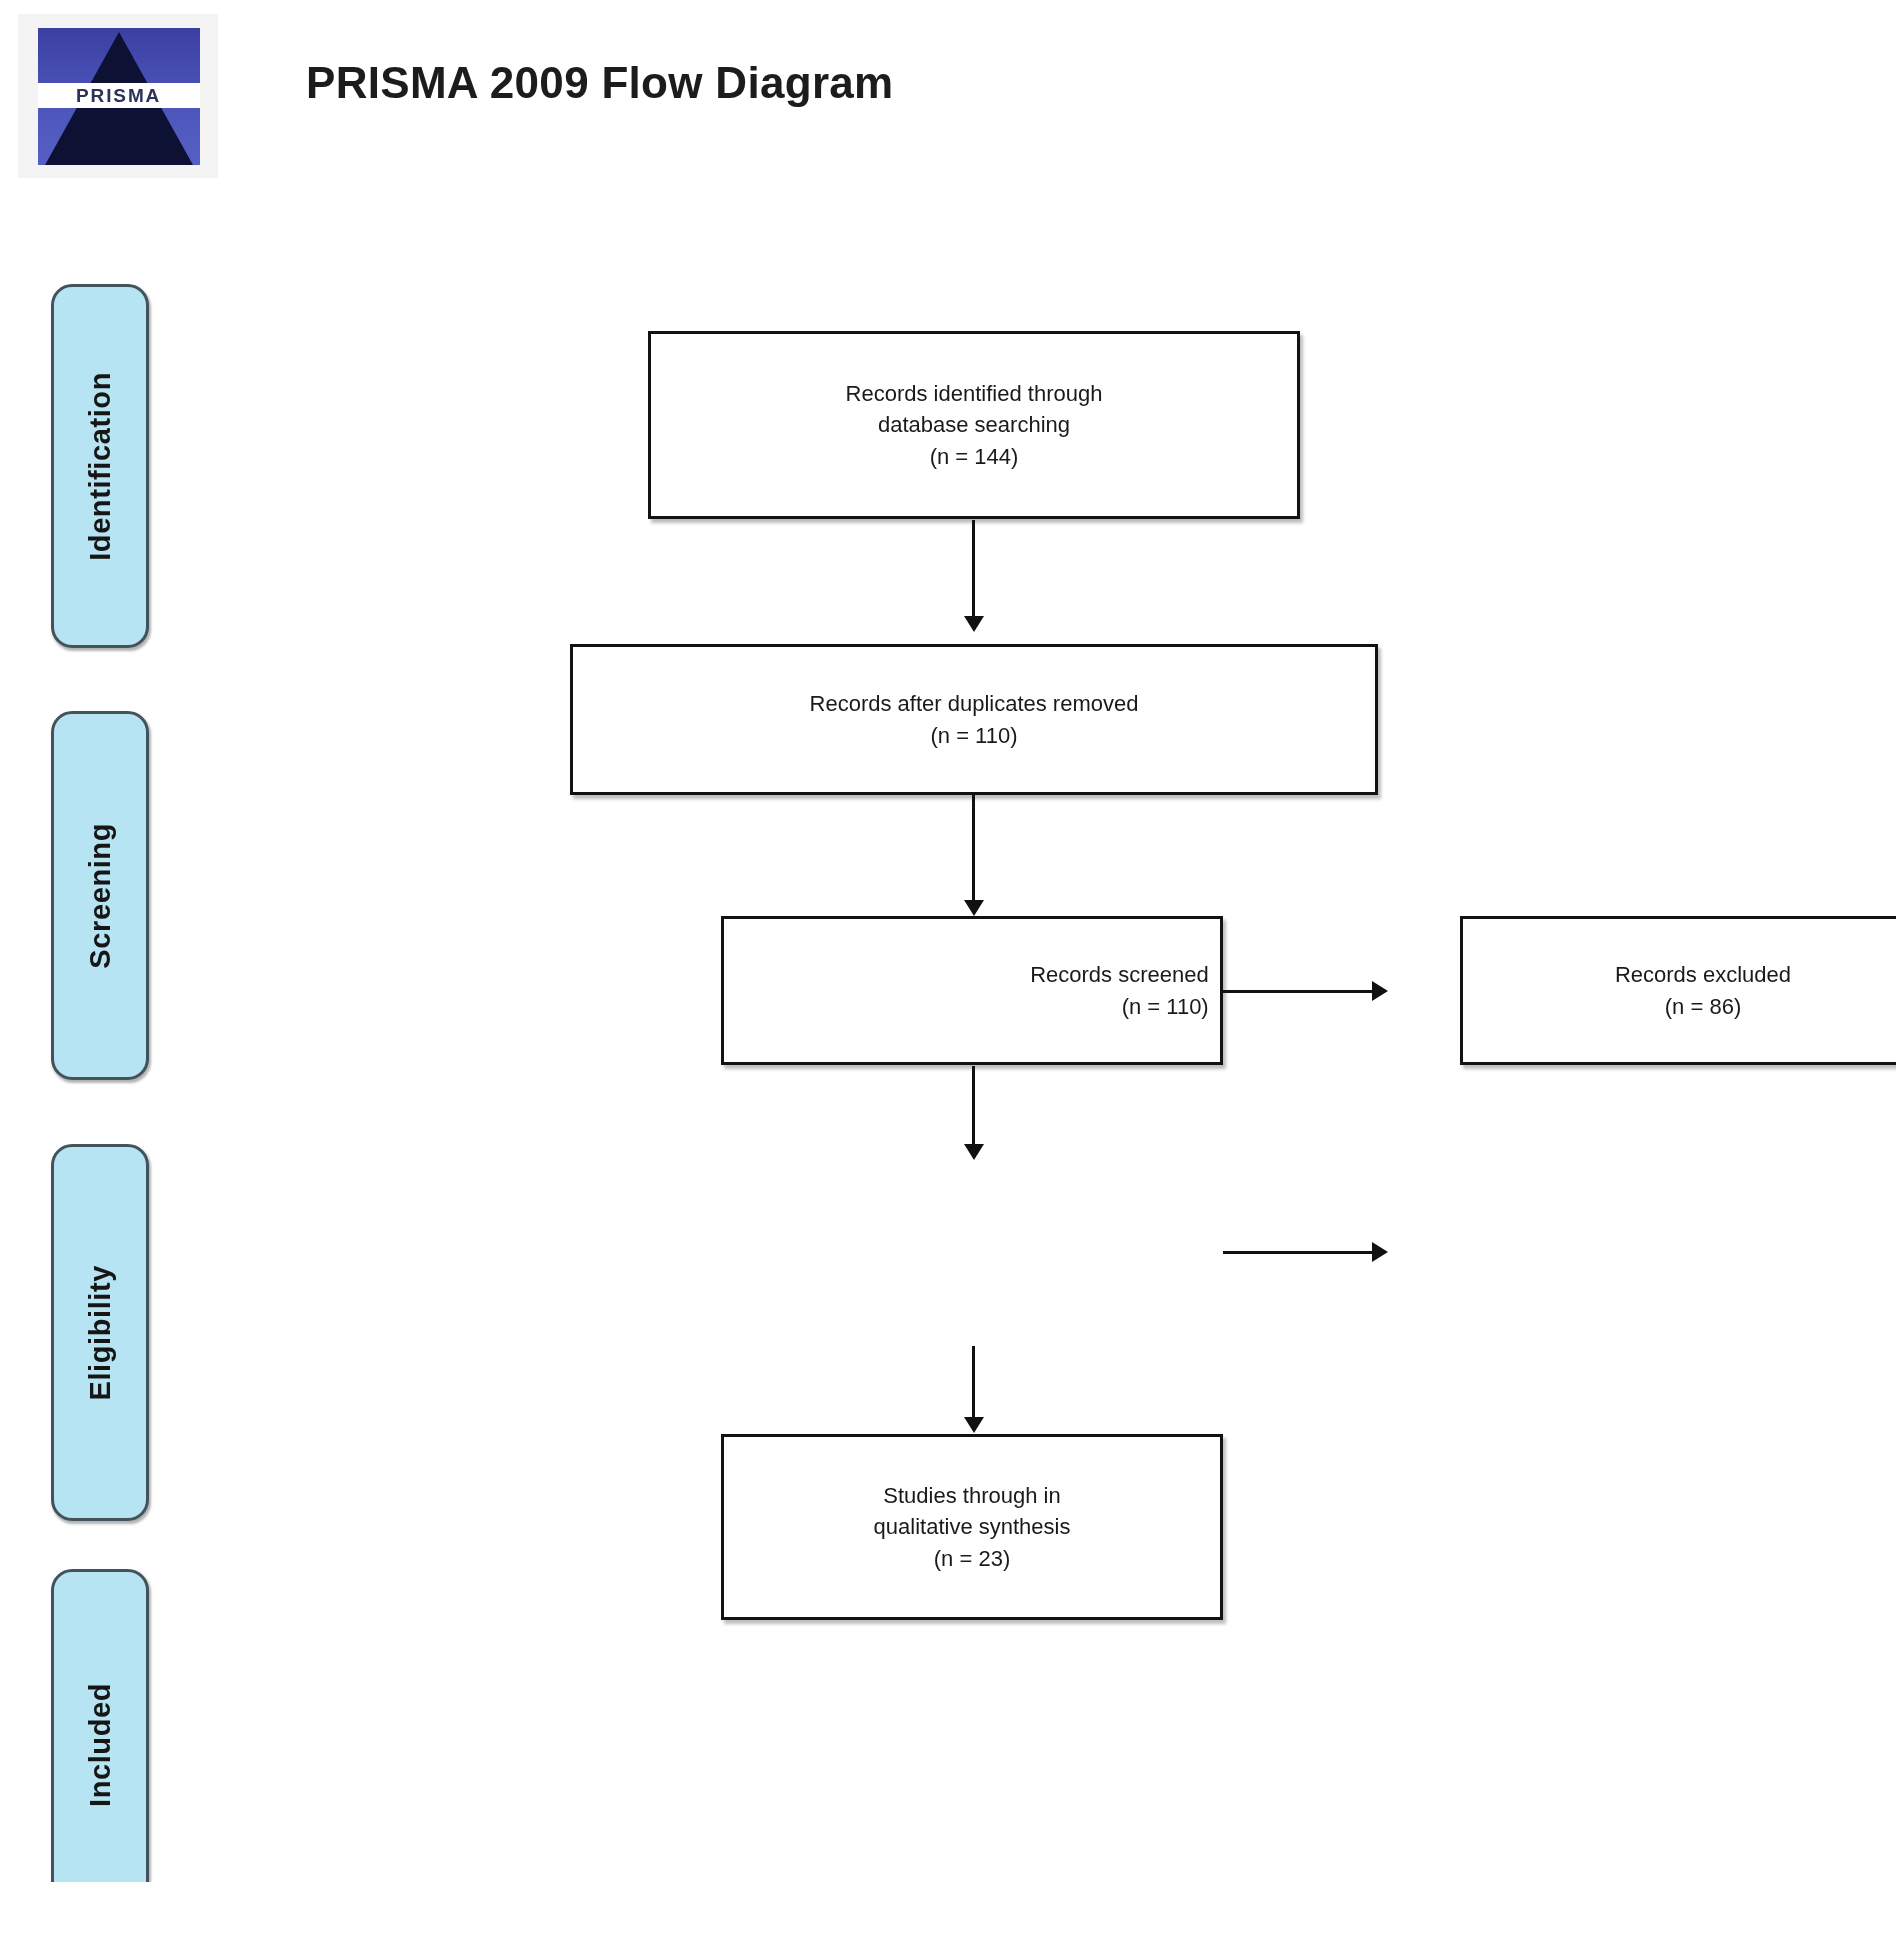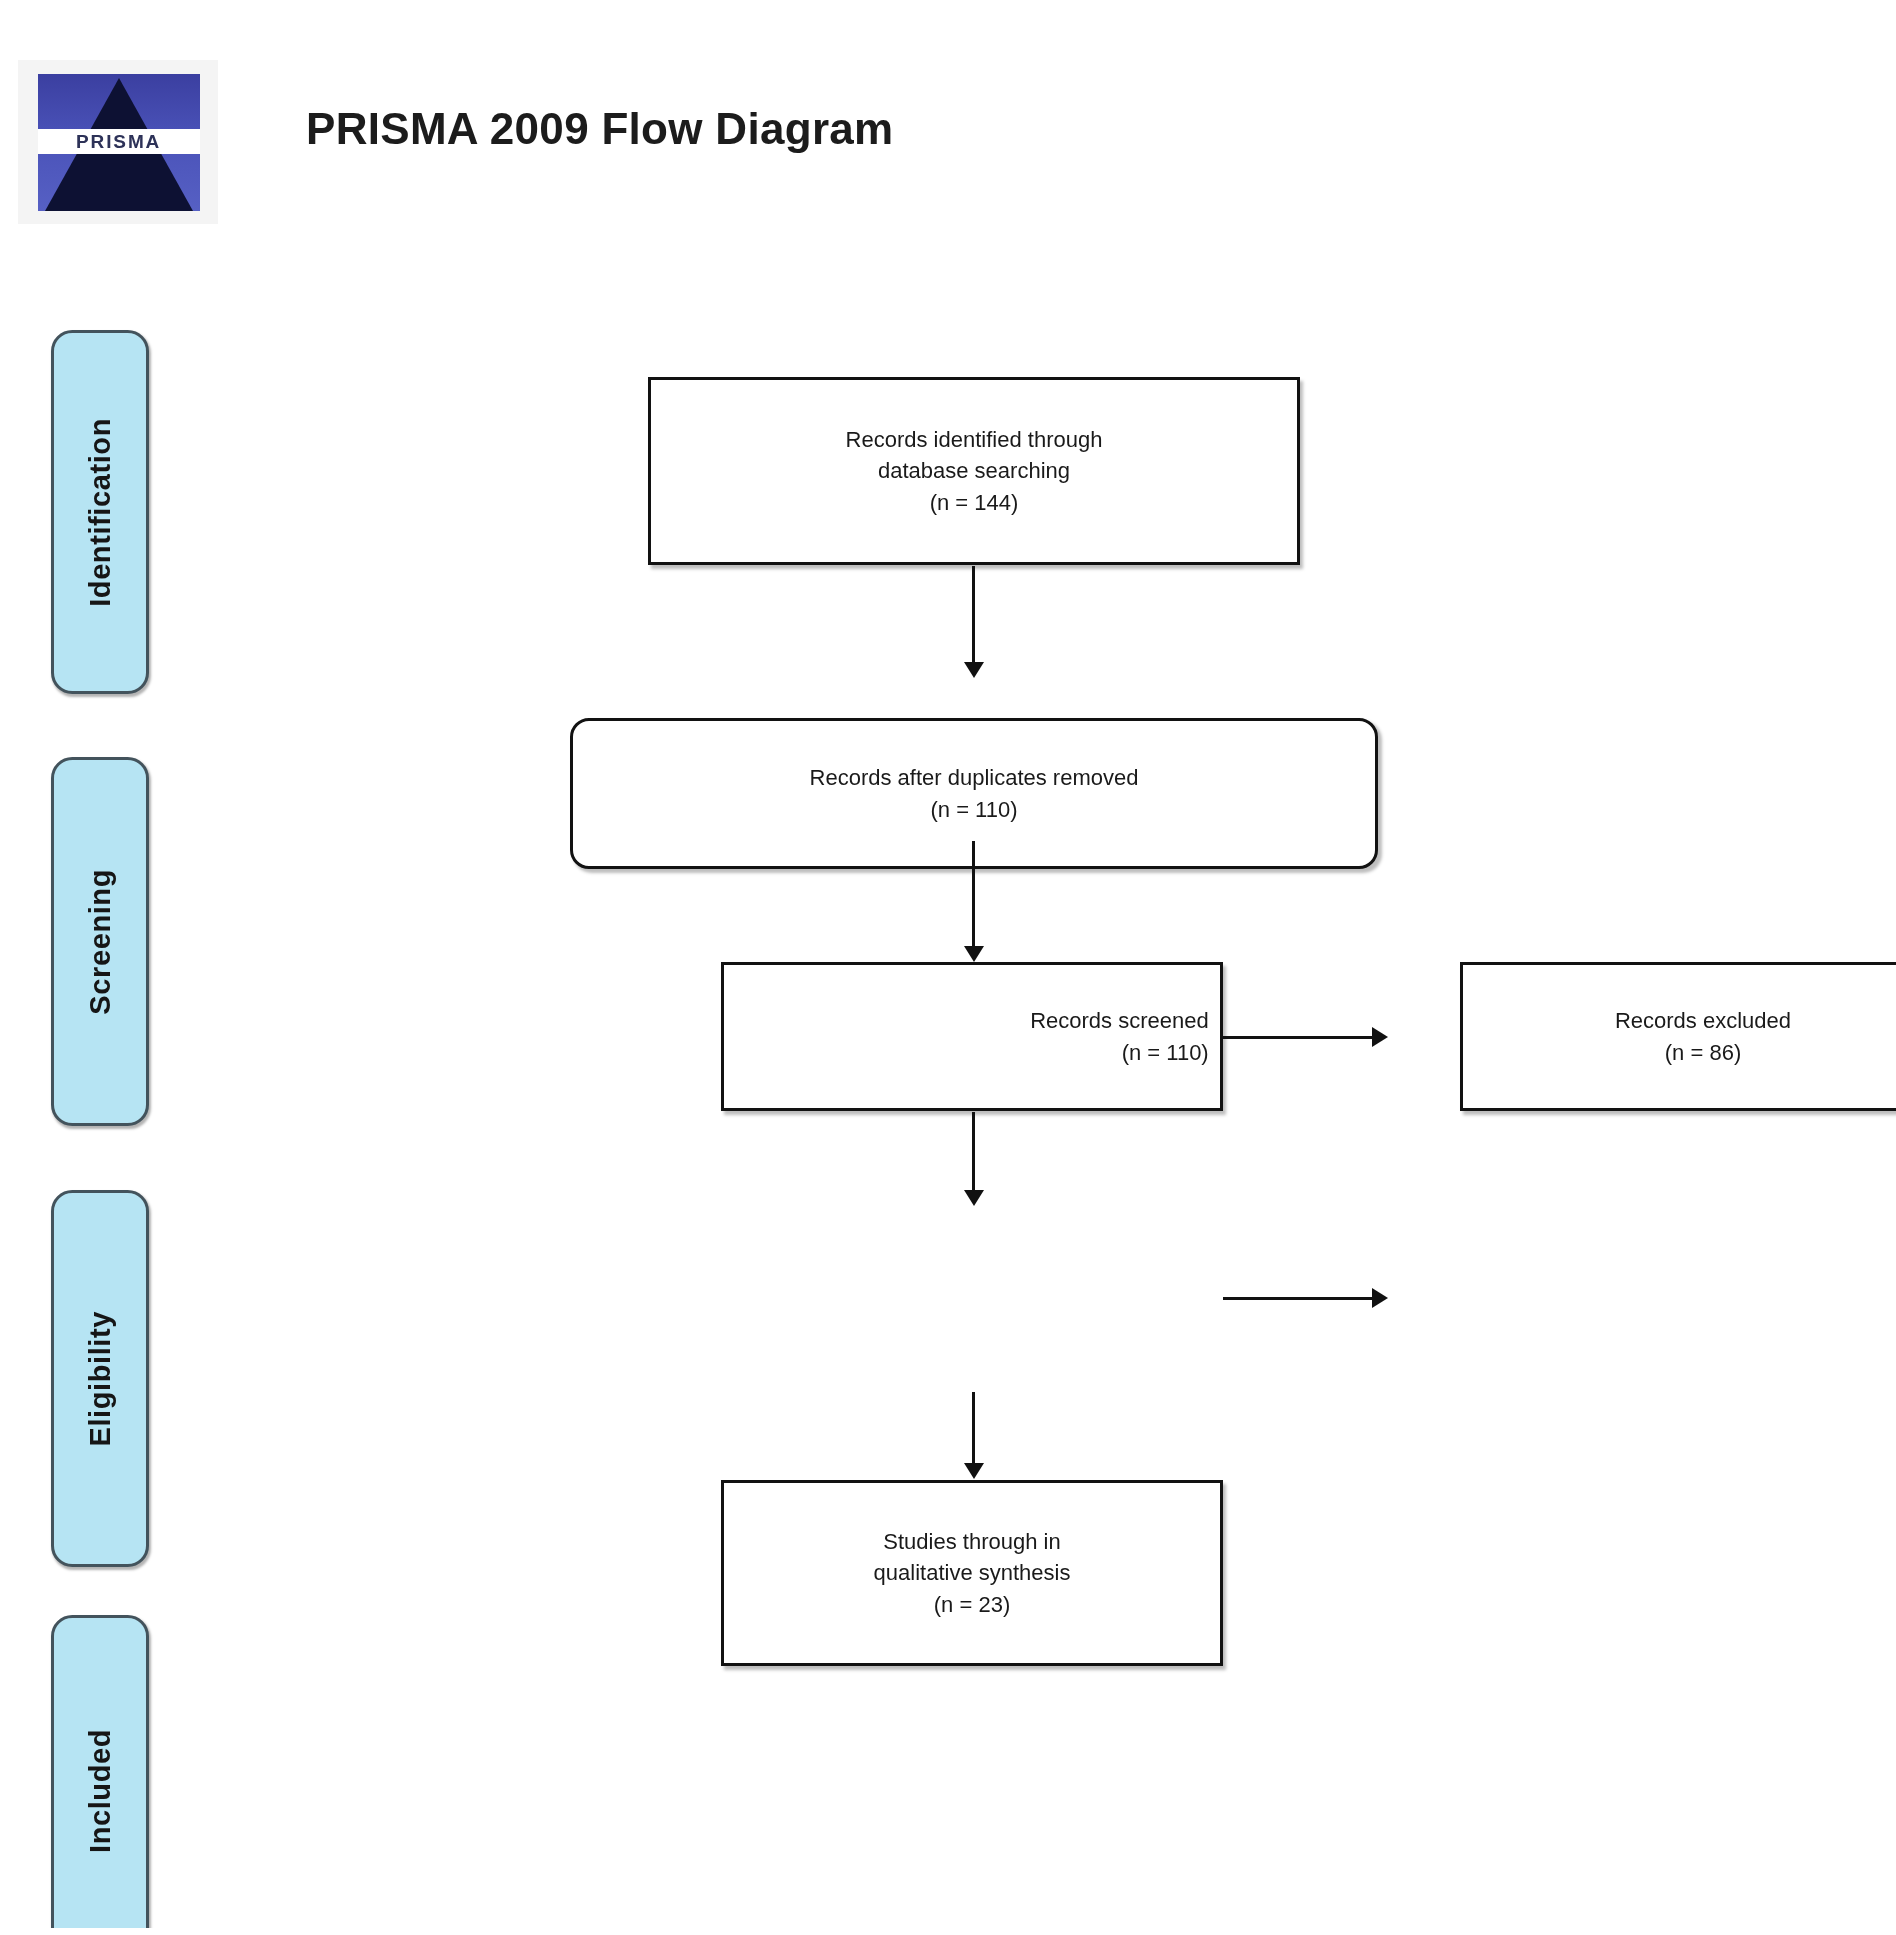--- a/index.html
+++ b/index.html
@@ -11,21 +11,20 @@
   body {
     font-family: "Liberation Sans", "DejaVu Sans", sans-serif;
     color: #1a1a1a;
   }
   #page {
     position: relative;
     width: 1897px;
     height: 1882px;
     background: #ffffff;
     overflow: hidden;
-    margin-top: 46px;
   }
 
   
   #logo {
     position: absolute;
     left: 17.6px;
     top: 14px;
     width: 200px;
     height: 164px;
     background: #f4f4f4;
@@ -191,21 +190,21 @@
 
   <div class="flow-box" style="left:648px; top:331px; width:652px; height:188px;">
     <div class="line">Records identified through</div>
     <div class="line">database searching</div>
     <div class="line">(n = 144)</div>
   </div>
 
   <div class="conn conn-v" style="left:972px; top:520px; height:99px;"></div>
   <div class="arrow-down" style="left:964px; top:616px;"></div>
 
-  <div class="flow-box" style="left:570px; top:672px; width:808px; height:151px;border-radius:19px;">
+  <div class="flow-box" style="left:570px; top:644px; width:808px; height:151px;">
     <div class="line">Records after duplicates removed</div>
     <div class="line">(n = 110)</div>
   </div>
 
   <div class="conn conn-v" style="left:972px; top:795px; height:117px;"></div>
   <div class="arrow-down" style="left:964px; top:900px;"></div>
 
   <div class="flow-box" style="left:721px; top:916px; width:502px; height:149px;align-items:flex-end;">
     <div class="line">Records screened</div>
     <div class="line">(n = 110)</div>

